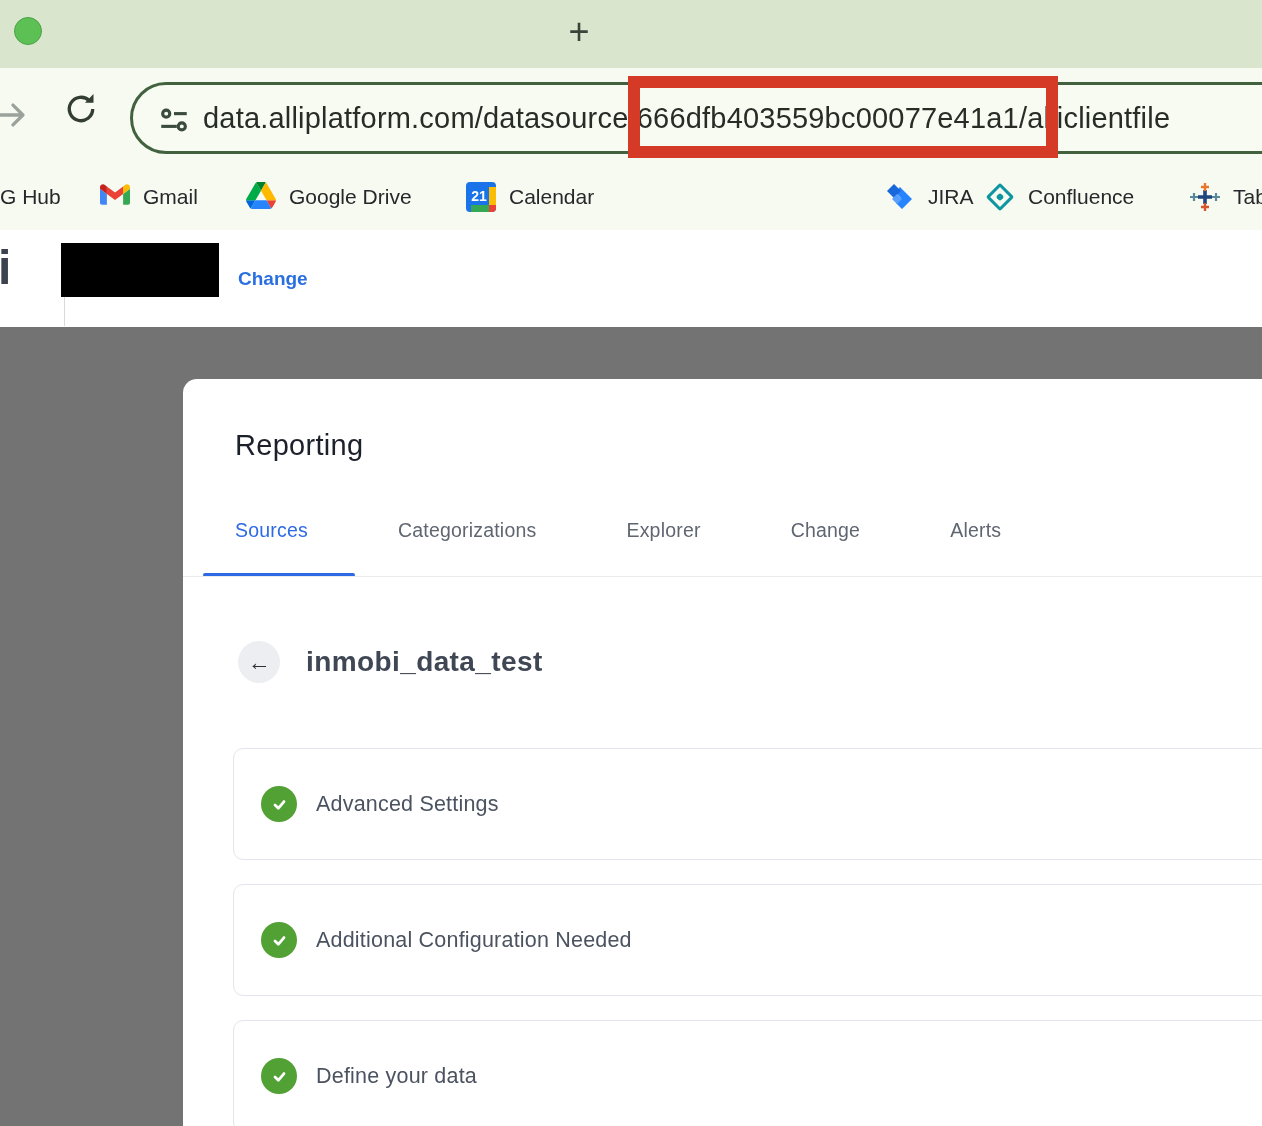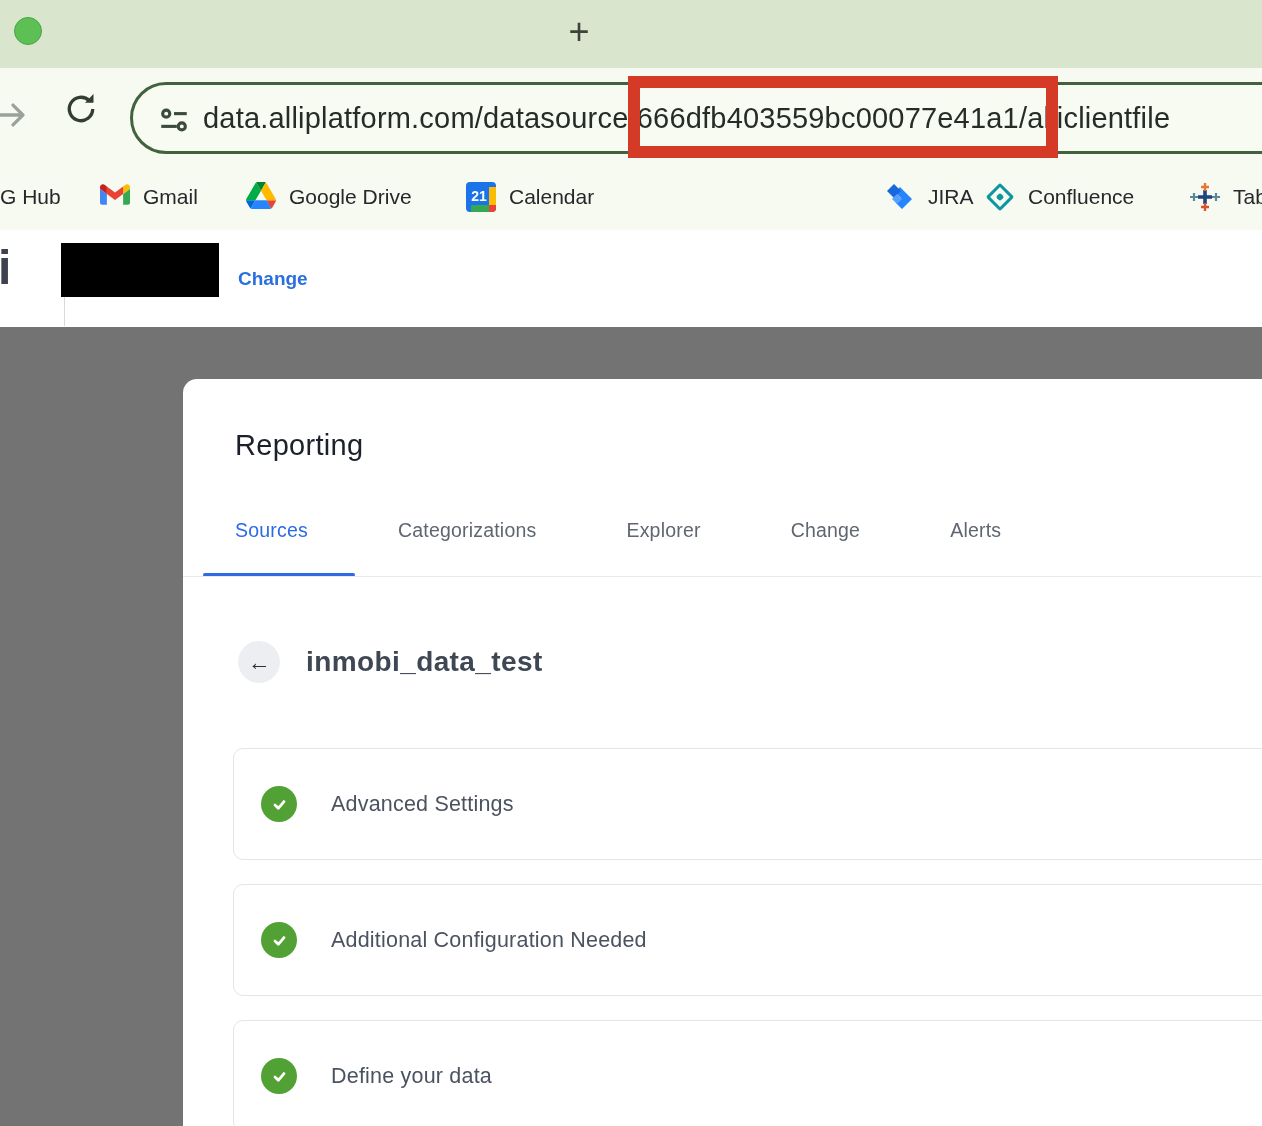--- a/index.html
+++ b/index.html
@@ -67,21 +67,21 @@
   .back-btn { width:42px; height:42px; border-radius:50%; background:#eceef2; display:flex; align-items:center;
     justify-content:center; font-size:23px; color:#2c3137; cursor:pointer; }
   .source-name { font-size:28px; font-weight:600; color:#3f4754; letter-spacing:0.4px; }
 
   .steps { position:absolute; left:50px; top:369px; right:20px; }
   .step-card { position:absolute; left:0; right:0; height:112px; background:#fff;
     border:1px solid #e2e5e9; border-radius:10px; display:flex; align-items:center; padding-left:27px; cursor:pointer; }
   .step-1 { top:0; } .step-2 { top:136px; } .step-3 { top:272px; }
   .check-circle { width:36px; height:36px; border-radius:50%; background:#51a134;
     display:flex; align-items:center; justify-content:center; flex:0 0 auto; }
-  .step-label { margin-left:34px; font-size:21.5px; color:#4b5360; letter-spacing:0.2px; }
+  .step-label { margin-left:19px; font-size:21.5px; color:#4b5360; letter-spacing:0.2px; }
 </style>
 </head>
 <body>
 
 <div id="page">
 
   <div class="tabstrip">
     <div class="traffic-green"></div>
     <div class="newtab-btn">+</div>
   </div>

